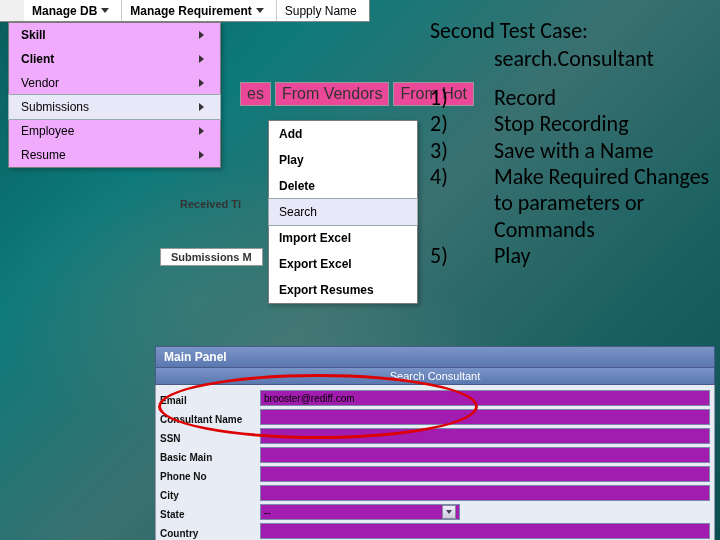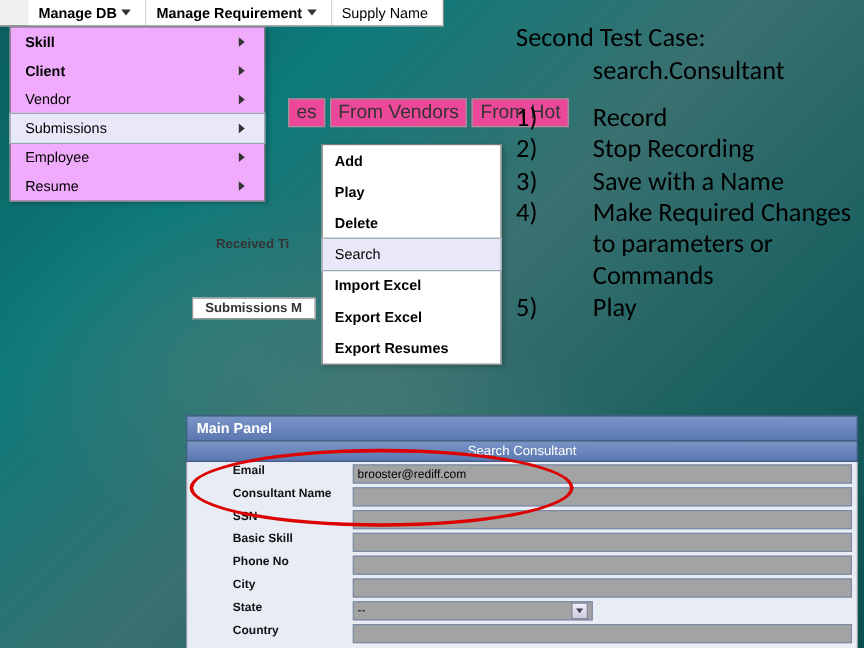--- a/index.html
+++ b/index.html
@@ -173,36 +173,35 @@
     border-top: 0;
   }
   .panel-body {
     background: #e8ecf4;
     border: 1px solid #99a;
     border-top: 0;
     padding: 2px 4px 0;
   }
   .form-row {
     display: flex;
-    align-items: flex-start;
+    align-items: flex-end;
     height: 19px;
-    margin-left: 34px;
   }
   .form-row label {
     width: 100px;
     font-size: 10px;
     font-weight: bold;
     color: #111;
     flex: 0 0 100px;
   }
   .form-row input, .form-row .combo {
     flex: 1;
     height: 16px;
     border: 1px solid #7a8aa8;
-    background: #a3a3a3;
+    background: #a21caf;
     font-size: 10px;
     padding: 0 3px;
   }
   .form-row .combo {
     width: 200px; flex: 0 0 200px;
     display: flex; justify-content: space-between; align-items: center;
   }
   .combo-btn {
     width: 14px; height: 14px;
     background: linear-gradient(#eef,#ccd);
@@ -321,21 +320,21 @@
       </div>
     <div class="form-row">
         <label>Consultant Name</label>
         <input value="" style="">
       </div>
     <div class="form-row">
         <label>SSN</label>
         <input value="" style="">
       </div>
     <div class="form-row">
-        <label>Basic Skill</label>
+        <label>Basic Main</label>
         <input value="" style="">
       </div>
     <div class="form-row">
         <label>Phone No</label>
         <input value="" style="">
       </div>
     <div class="form-row">
         <label>City</label>
         <input value="" style="">
       </div>

